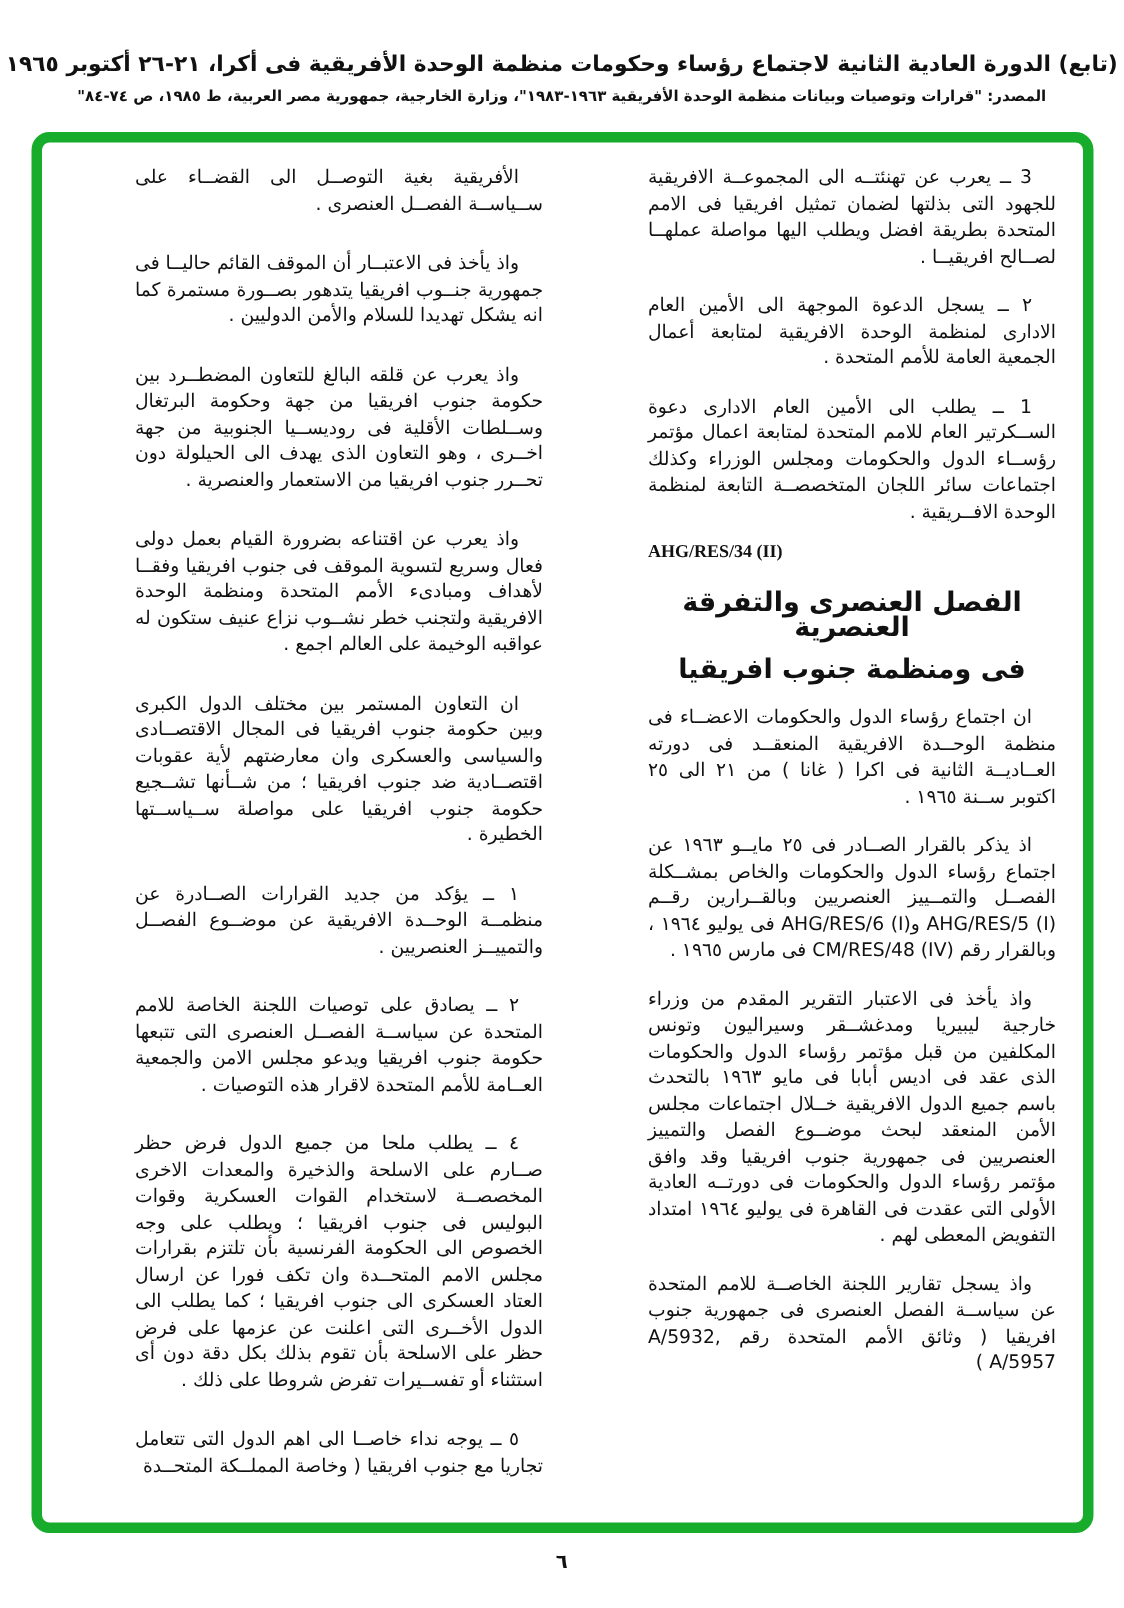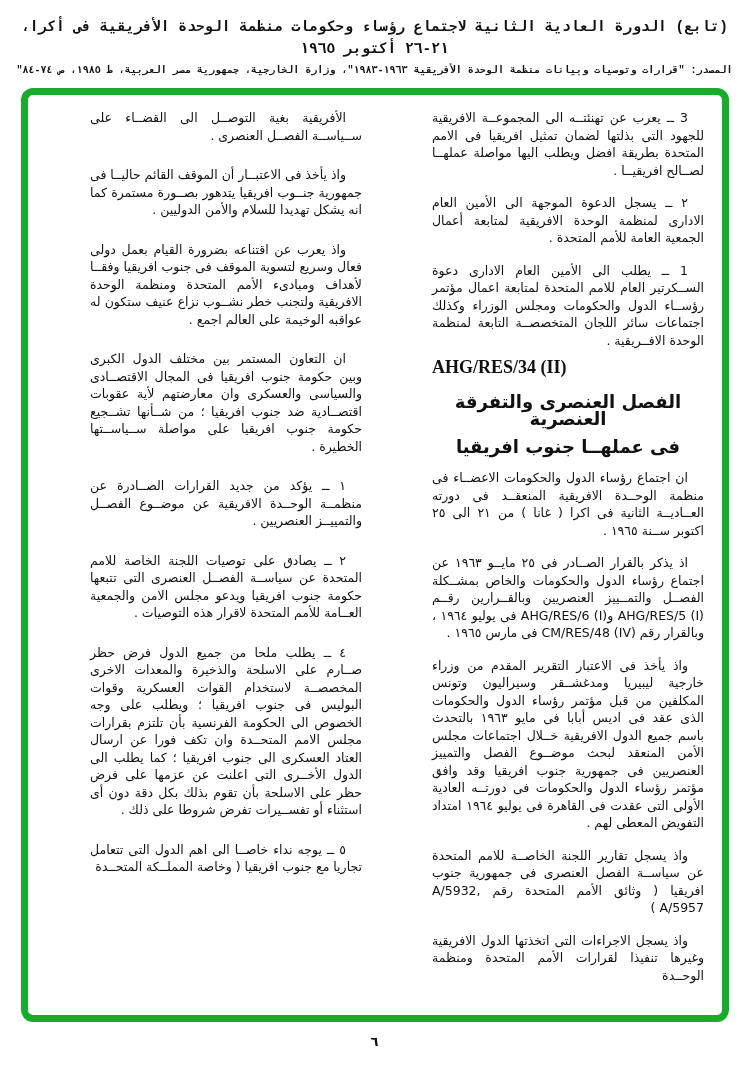--- a/index.html
+++ b/index.html
@@ -13,26 +13,25 @@
     overflow: hidden;
   }
   .page {
     position: relative;
     width: 749px;
     height: 1072px;
     background: #ffffff;
   }
   .header {
     position: absolute;
-    top: 16px;
+    top: 32px;
     left: 0;
     width: 749px;
     text-align: center;
     direction: rtl;
-    font-family: Liberation Mono, monospace;
   }
   .header-title {
     font-size: 14.5px;
     font-weight: bold;
     letter-spacing: 0;
     line-height: 22px;
   }
   .header-source {
     margin-top: 4px;
     font-size: 10px;
@@ -71,21 +70,21 @@
     text-indent: 16px;
   }
   .col-left p { margin-bottom: 22px; }
   .col-right p { margin-bottom: 15px; }
   .col-right p.tight { margin-bottom: 2px; }
   .ref-code {
     direction: ltr;
     text-align: left;
     font-family: "Liberation Serif", serif;
     font-weight: bold;
-    font-size: 18px;
+    font-size: 12px;
     margin: 10px 0 16px 0;
   }
   .section-heading {
     text-align: center;
     font-weight: bold;
     font-size: 18px;
     margin: 0 0 14px 0;
   }
   .section-heading.first { margin-bottom: 10px; }
   .footer {
@@ -111,31 +110,31 @@
 
   <div class="doc-frame">
     <div class="columns">
 
       <div class="col col-right">
         <p>3 ــ يعرب عن تهنئتــه الى المجموعــة الافريقية للجهود التى بذلتها لضمان تمثيل افريقيا فى الامم المتحدة بطريقة افضل ويطلب اليها مواصلة عملهــا لصــالح افريقيــا .</p>
         <p>٢ ــ يسجل الدعوة الموجهة الى الأمين العام الادارى لمنظمة الوحدة الافريقية لمتابعة أعمال الجمعية العامة للأمم المتحدة .</p>
         <p class="tight">1 ــ يطلب الى الأمين العام الادارى دعوة الســكرتير العام للامم المتحدة لمتابعة اعمال مؤتمر رؤســاء الدول والحكومات ومجلس الوزراء وكذلك اجتماعات سائر اللجان المتخصصــة التابعة لمنظمة الوحدة الافــريقية .</p>
         <div class="ref-code">AHG/RES/34 (II)</div>
         <div class="section-heading first">الفصل العنصرى والتفرقة العنصرية</div>
-        <div class="section-heading">فى عملهــا جنوب افريقيا</div>
+        <div class="section-heading">فى ومنظمة جنوب افريقيا</div>
         <p>ان اجتماع رؤساء الدول والحكومات الاعضــاء فى منظمة الوحــدة الافريقية المنعقــد فى دورته العــاديــة الثانية فى اكرا ( غانا ) من ٢١ الى ٢٥ اكتوبر ســنة ١٩٦٥ .</p>
         <p>اذ يذكر بالقرار الصــادر فى ٢٥ مايــو ١٩٦٣ عن اجتماع رؤساء الدول والحكومات والخاص بمشــكلة الفصــل والتمــييز العنصريين وبالقــرارين رقــم AHG/RES/5 (I) وAHG/RES/6 (I) فى يوليو ١٩٦٤ ، وبالقرار رقم CM/RES/48 (IV) فى مارس ١٩٦٥ .</p>
         <p>واذ يأخذ فى الاعتبار التقرير المقدم من وزراء خارجية ليبيريا ومدغشــقر وسيراليون وتونس المكلفين من قبل مؤتمر رؤساء الدول والحكومات الذى عقد فى اديس أبابا فى مايو ١٩٦٣ بالتحدث باسم جميع الدول الافريقية خــلال اجتماعات مجلس الأمن المنعقد لبحث موضــوع الفصل والتمييز العنصريين فى جمهورية جنوب افريقيا وقد وافق مؤتمر رؤساء الدول والحكومات فى دورتــه العادية الأولى التى عقدت فى القاهرة فى يوليو ١٩٦٤ امتداد التفويض المعطى لهم .</p>
         <p>واذ يسجل تقارير اللجنة الخاصــة للامم المتحدة عن سياســة الفصل العنصرى فى جمهورية جنوب افريقيا ( وثائق الأمم المتحدة رقم A/5932, A/5957 )</p>
-        <p>واذ يسجل الاجراءات التى اتخذتها الدول الافريقية وغيرها تنفيذا لقرارات الأمم المتحدة ومنظمة الوحــدة</p>
       </div>
 
       <div class="col col-left">
         <p>الأفريقية بغية التوصــل الى القضــاء على ســياســة الفصــل العنصرى .</p>
         <p>واذ يأخذ فى الاعتبــار أن الموقف القائم حاليــا فى جمهورية جنــوب افريقيا يتدهور بصــورة مستمرة كما انه يشكل تهديدا للسلام والأمن الدوليين .</p>
+        <p>واذ يعرب عن قلقه البالغ للتعاون المضطــرد بين حكومة جنوب افريقيا من جهة وحكومة البرتغال وســلطات الأقلية فى روديســيا الجنوبية من جهة اخــرى ، وهو التعاون الذى يهدف الى الحيلولة دون تحــرر جنوب افريقيا من الاستعمار والعنصرية .</p>
         <p>واذ يعرب عن اقتناعه بضرورة القيام بعمل دولى فعال وسريع لتسوية الموقف فى جنوب افريقيا وفقــا لأهداف ومبادىء الأمم المتحدة ومنظمة الوحدة الافريقية ولتجنب خطر نشــوب نزاع عنيف ستكون له عواقبه الوخيمة على العالم اجمع .</p>
         <p>ان التعاون المستمر بين مختلف الدول الكبرى وبين حكومة جنوب افريقيا فى المجال الاقتصــادى والسياسى والعسكرى وان معارضتهم لأية عقوبات اقتصــادية ضد جنوب افريقيا ؛ من شــأنها تشــجيع حكومة جنوب افريقيا على مواصلة ســياســتها الخطيرة .</p>
         <p>١ ــ يؤكد من جديد القرارات الصــادرة عن منظمــة الوحــدة الافريقية عن موضــوع الفصــل والتمييــز العنصريين .</p>
         <p>٢ ــ يصادق على توصيات اللجنة الخاصة للامم المتحدة عن سياســة الفصــل العنصرى التى تتبعها حكومة جنوب افريقيا ويدعو مجلس الامن والجمعية العــامة للأمم المتحدة لاقرار هذه التوصيات .</p>
         <p>٤ ــ يطلب ملحا من جميع الدول فرض حظر صــارم على الاسلحة والذخيرة والمعدات الاخرى المخصصــة لاستخدام القوات العسكرية وقوات البوليس فى جنوب افريقيا ؛ ويطلب على وجه الخصوص الى الحكومة الفرنسية بأن تلتزم بقرارات مجلس الامم المتحــدة وان تكف فورا عن ارسال العتاد العسكرى الى جنوب افريقيا ؛ كما يطلب الى الدول الأخــرى التى اعلنت عن عزمها على فرض حظر على الاسلحة بأن تقوم بذلك بكل دقة دون أى استثناء أو تفســيرات تفرض شروطا على ذلك .</p>
         <p>٥ ــ يوجه نداء خاصــا الى اهم الدول التى تتعامل تجاريا مع جنوب افريقيا ( وخاصة المملــكة المتحــدة</p>
       </div>
 
     </div>
   </div>

